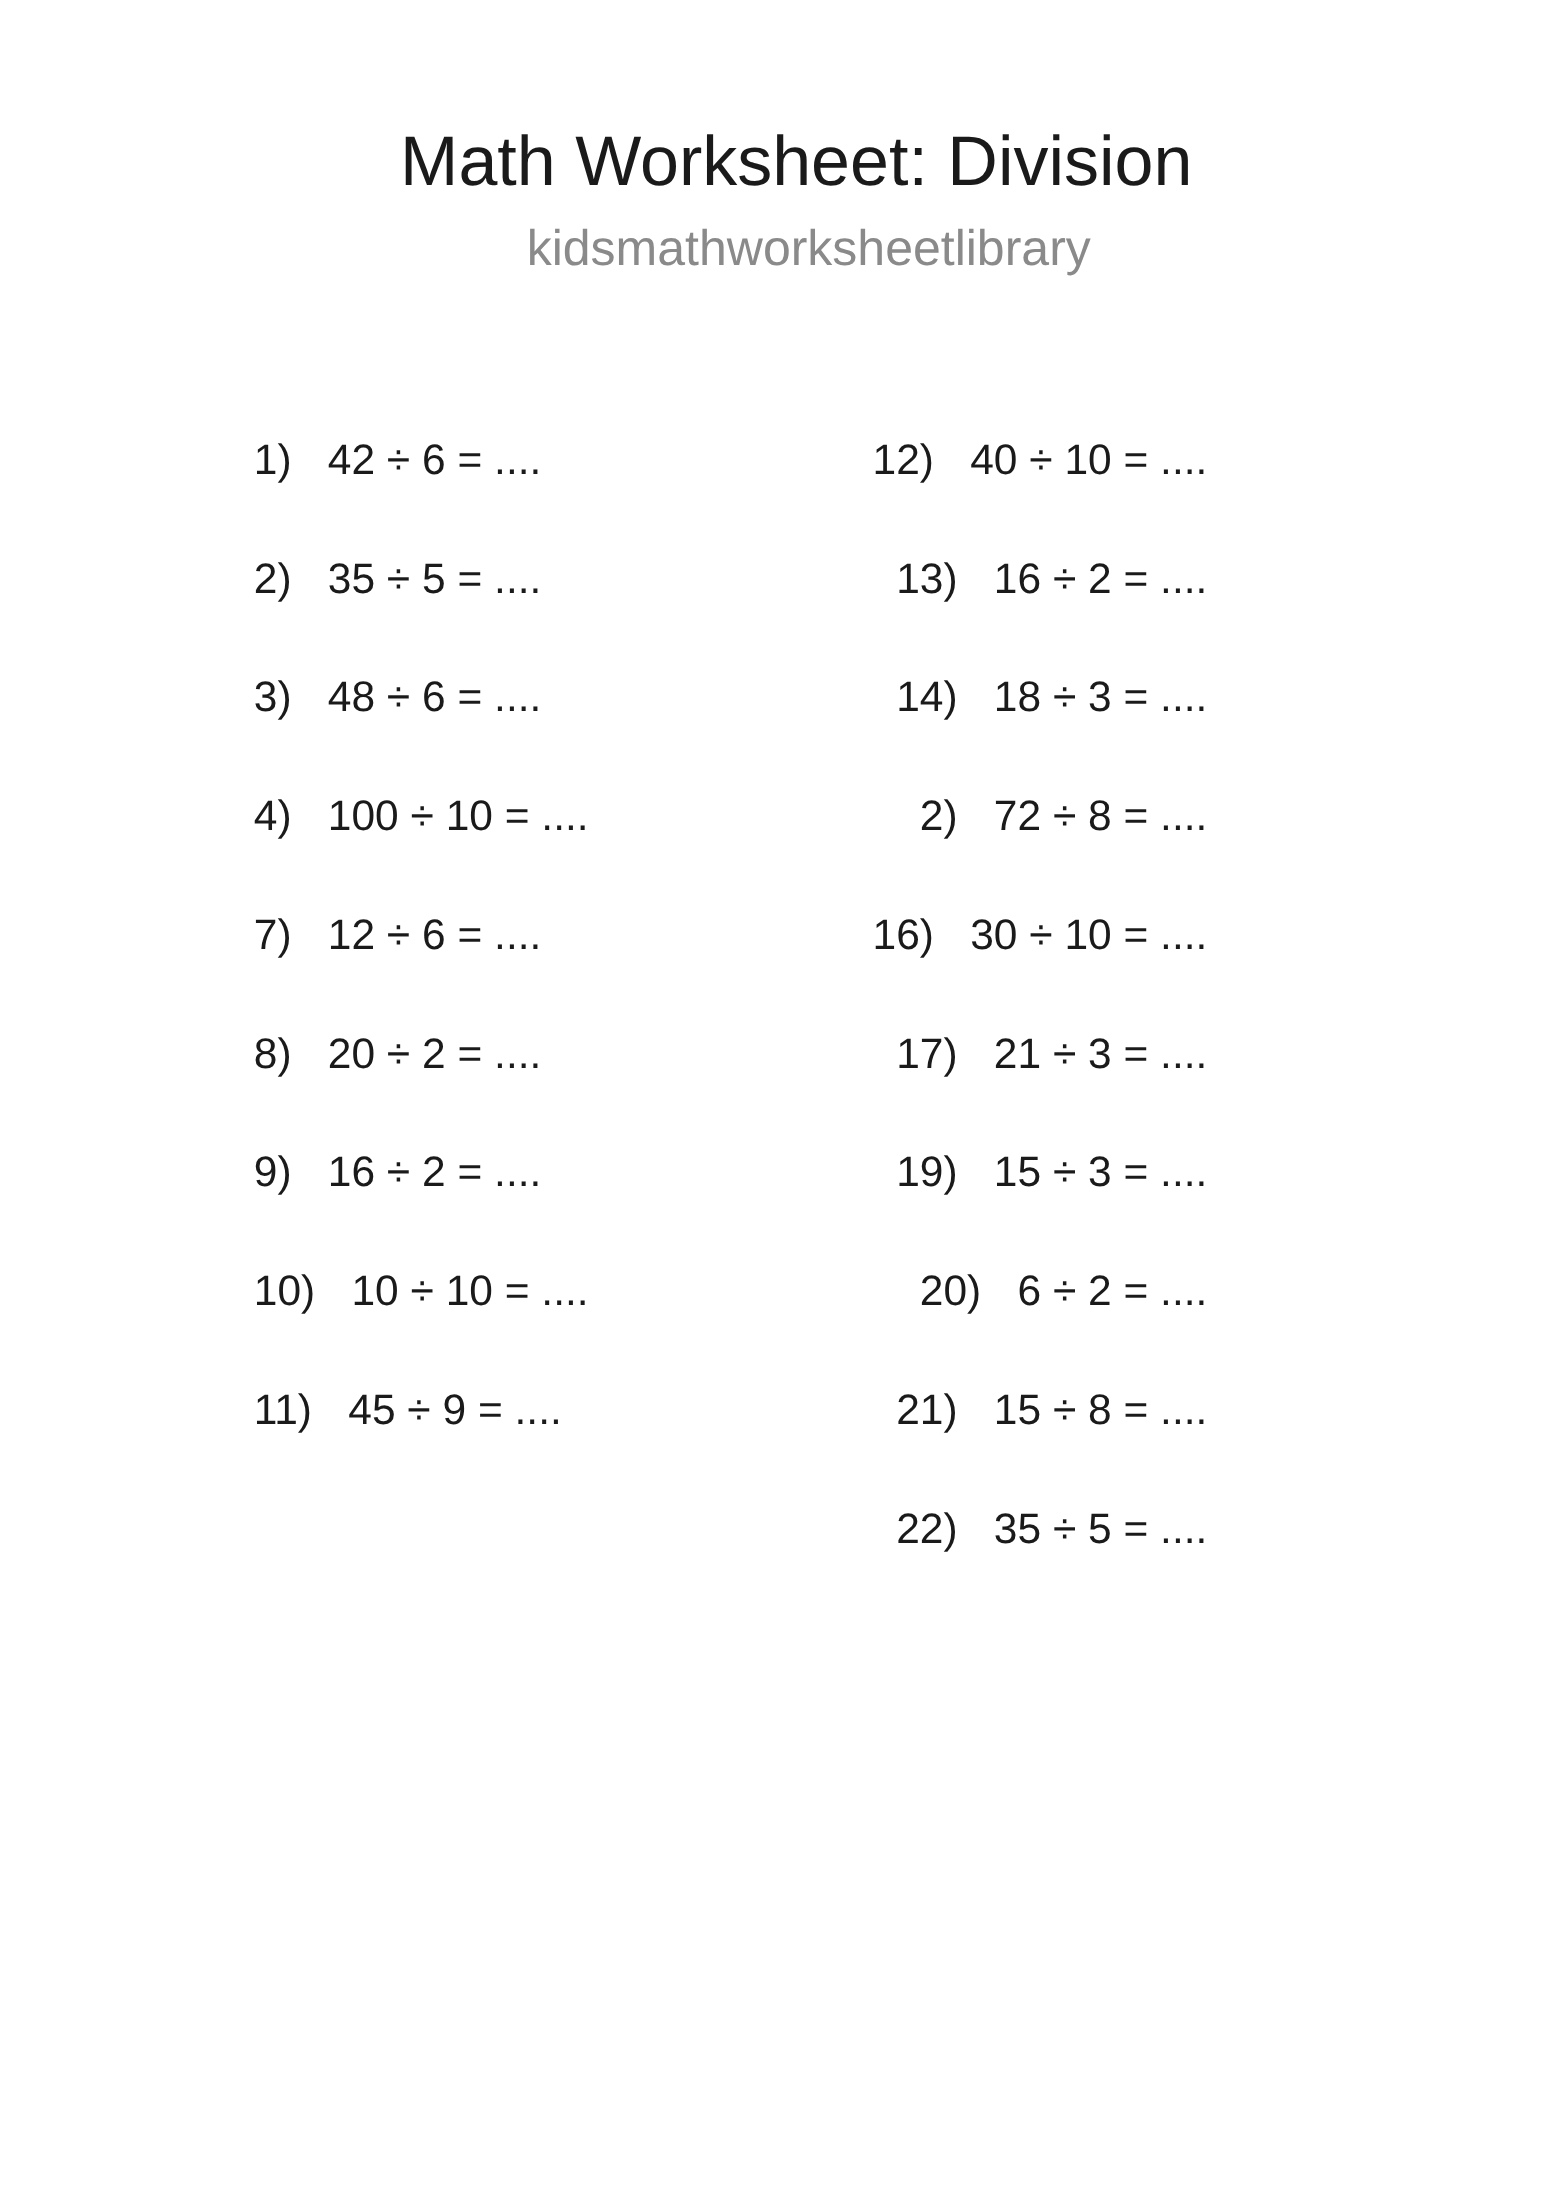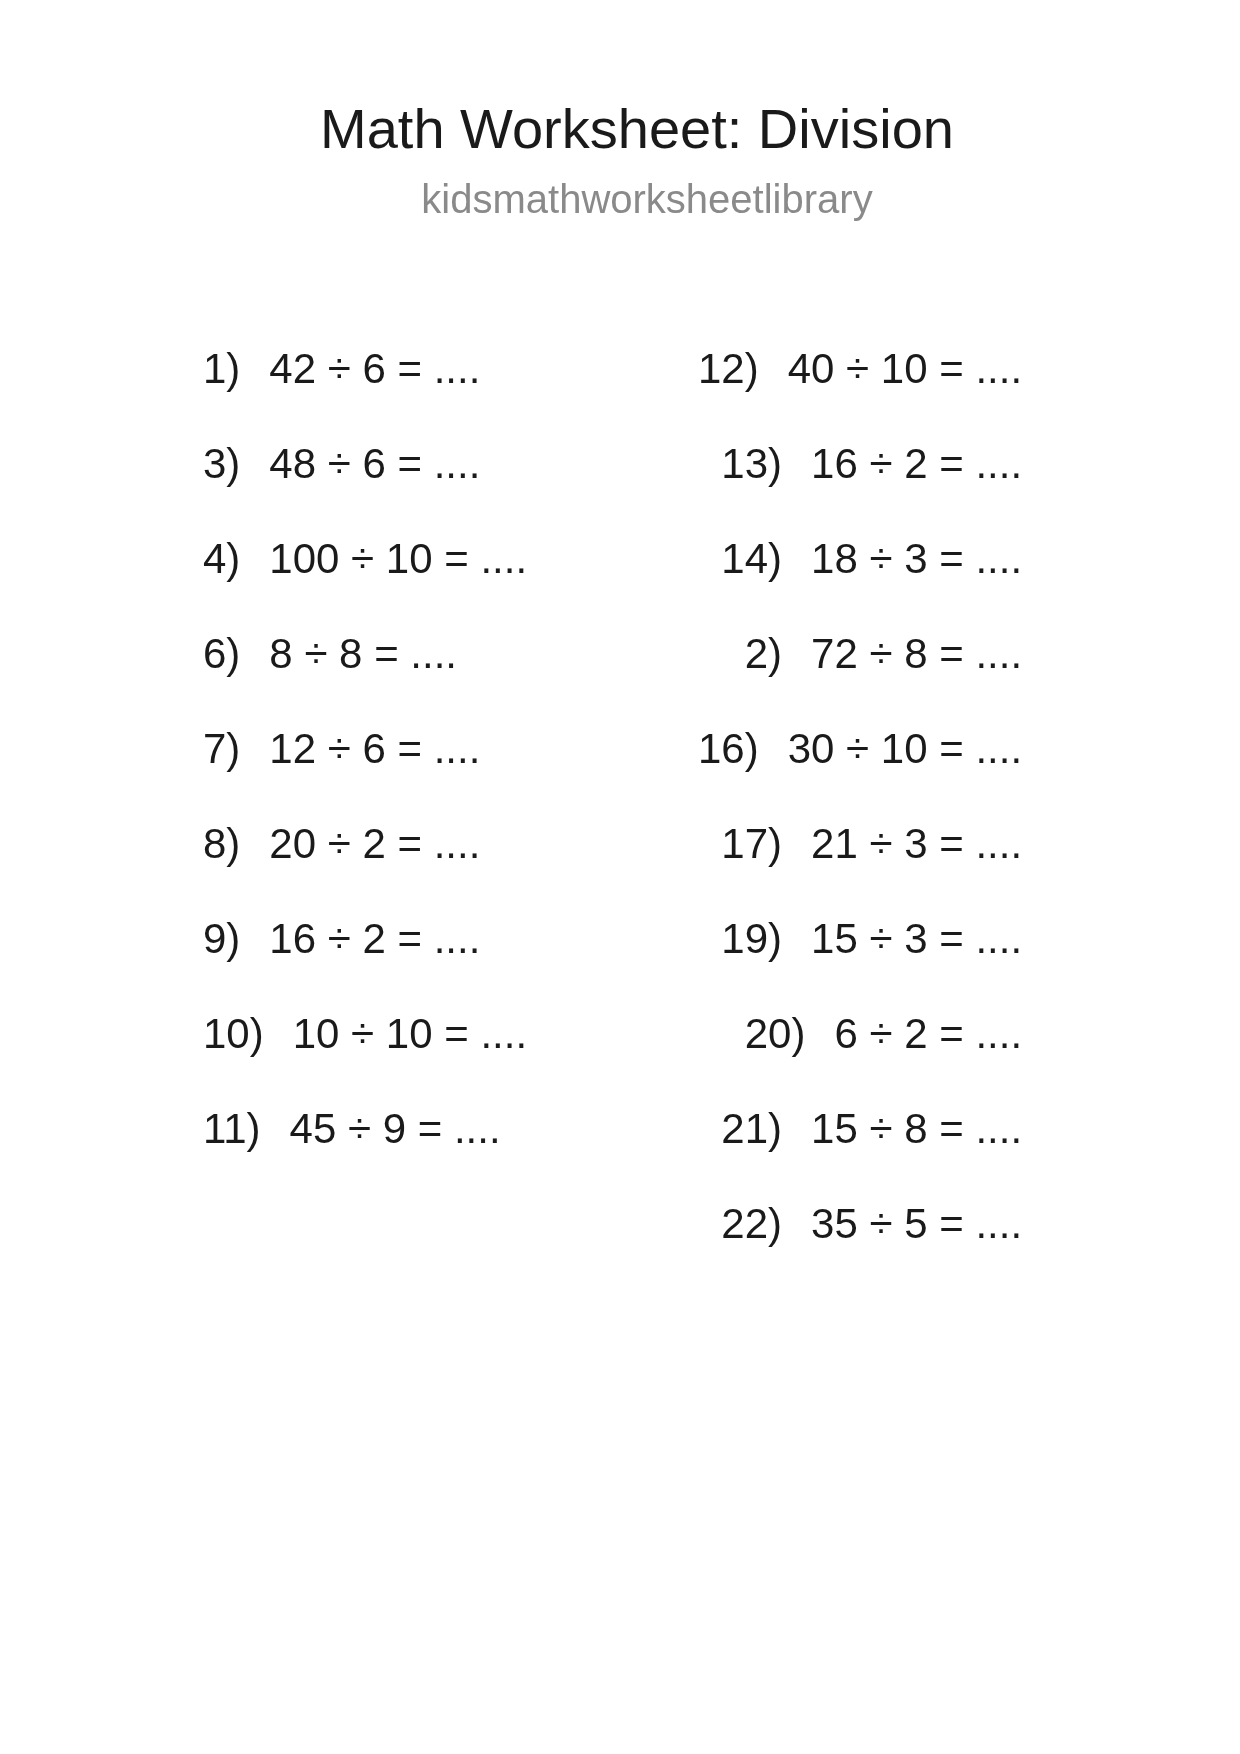--- a/index.html
+++ b/index.html
@@ -41,53 +41,53 @@
   }
   .column {
     position: absolute;
     top: 321px;
   }
   .col-left  { left: 203px; }
   .col-right { left: 698px; text-align: right; }
   .row {
     height: 95px;
     line-height: 95px;
-    font-size: 42px;
+    font-size: 34px;
     white-space: nowrap;
   }
   .num {
     display: inline-block;
     margin-right: 29px;
   }
 </style>
 </head>
 <body>
 
 <div class="page">
   <div class="title">Math Worksheet: Division</div>
   <div class="subtitle">kidsmathworksheetlibrary</div>
 
   <div class="column col-left">
   <div class="row">
     <span class="num">1)</span><span class="expr">42 ÷ 6 = ....</span>
   </div>
 
+  <div class="row">
+    <span class="num">2)</span><span class="expr">35 ÷ 5 = ....</span>
+  </div>
 
   <div class="row">
     <span class="num">3)</span><span class="expr">48 ÷ 6 = ....</span>
   </div>
 
   <div class="row">
     <span class="num">4)</span><span class="expr">100 ÷ 10 = ....</span>
   </div>
 
 
-  <div class="row">
-    <span class="num">6)</span><span class="expr">8 ÷ 8 = ....</span>
-  </div>
 
   <div class="row">
     <span class="num">7)</span><span class="expr">12 ÷ 6 = ....</span>
   </div>
 
   <div class="row">
     <span class="num">8)</span><span class="expr">20 ÷ 2 = ....</span>
   </div>
 
   <div class="row">

